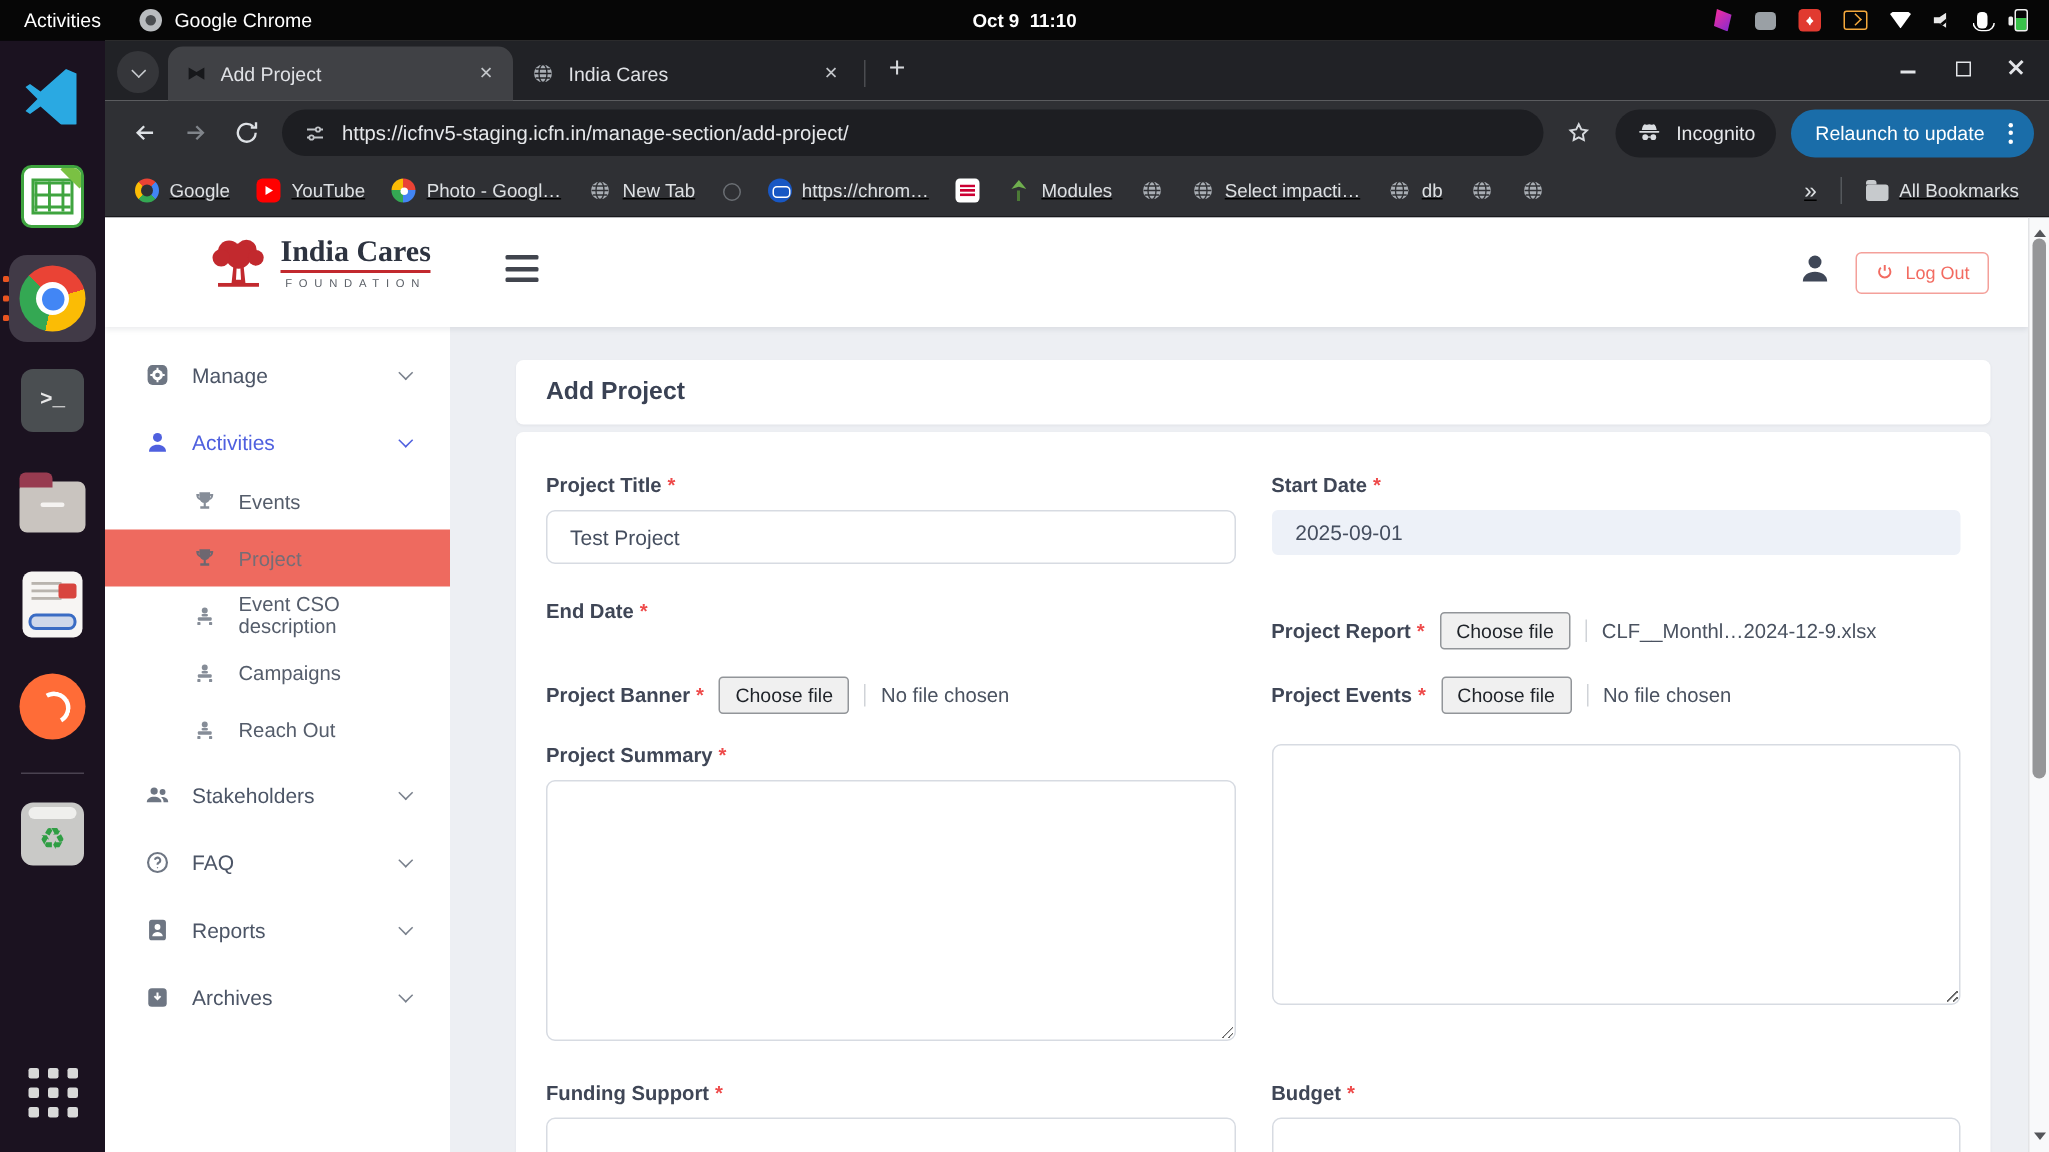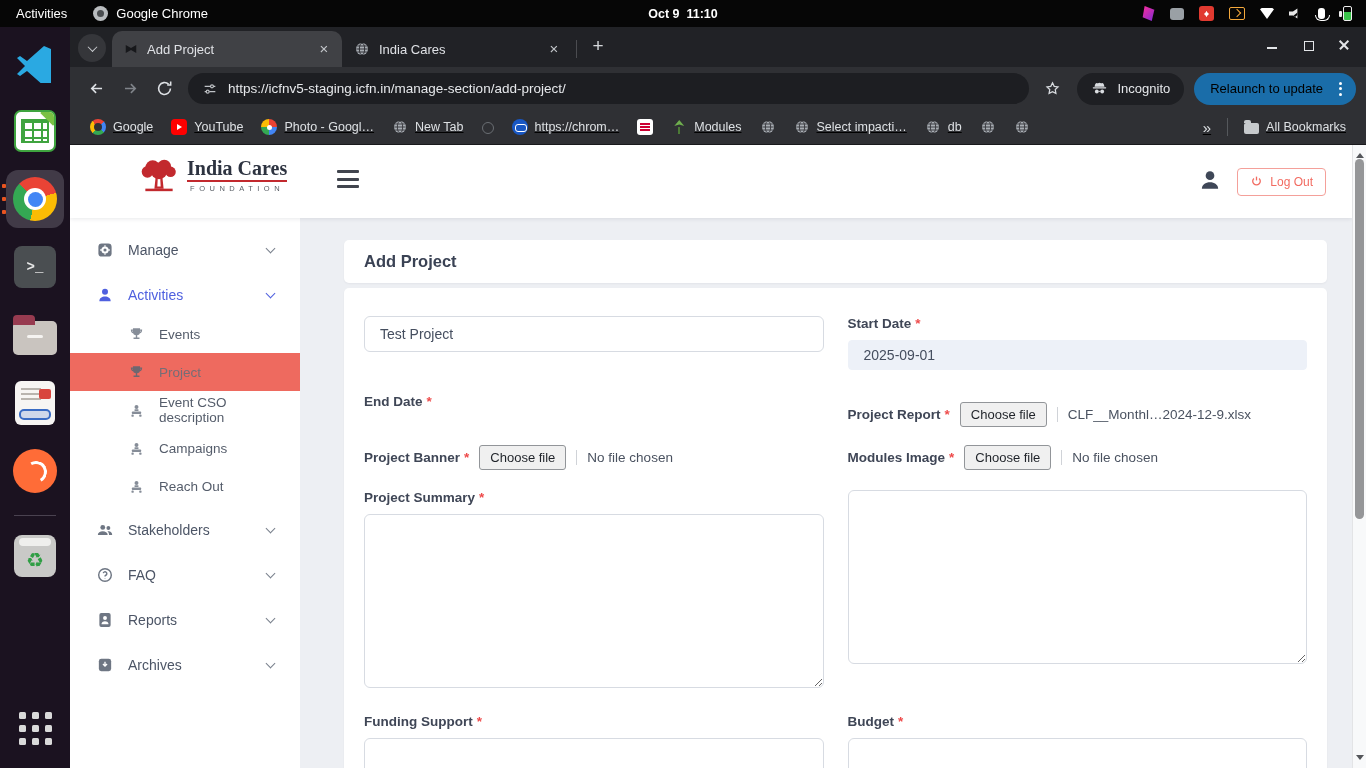--- a/index.html
+++ b/index.html
@@ -92,21 +92,21 @@
   .nav-btn.dim{color:#80848a;}
   .urlbar{flex:1;height:31px;background:#1d1e22;border-radius:16px;display:flex;align-items:center;gap:10px;
     padding:0 14px;margin:0 6px;color:#e6e8eb;font-size:13.5px;min-width:0;}
   .urlbar svg{width:16px;height:16px;color:#c0c3c7;flex:none;}
   .url-text{white-space:nowrap;overflow:hidden;}
   .star-btn{width:30px;height:30px;display:flex;align-items:center;justify-content:center;color:#d7dade;flex:none;}
   .star-btn svg{width:17px;height:17px;}
   .incog-chip{height:32px;border-radius:16px;background:#1e1f23;display:flex;align-items:center;gap:9px;
     padding:0 14px;color:#e6e8eb;font-size:13px;margin:0 8px;flex:none;}
   .incog-chip svg{width:17px;height:17px;color:#dadde1;}
-  .update-pill{height:32px;border-radius:16px;background:#1a6da9;color:#000000;display:flex;align-items:center;
+  .update-pill{height:32px;border-radius:16px;background:#1a6da9;color:#ffffff;display:flex;align-items:center;
     gap:12px;padding:0 10px 0 16px;font-size:13px;flex:none;}
   .vdots{display:flex;flex-direction:column;gap:2.5px;padding:0 4px;}
   .vdots i{width:3px;height:3px;border-radius:50%;background:#fff;}
 
   .bookmarks{height:35px;background:#2f3034;display:flex;align-items:center;padding:0 12px;gap:2px;
     border-bottom:1px solid #19191c;flex:none;text-decoration:underline;}
   .bm{display:flex;align-items:center;gap:7px;color:#dde0e3;font-size:12.5px;padding:4px 8px;border-radius:8px;white-space:nowrap;}
   .bm-ico{width:16px;height:16px;flex:none;position:relative;}
   .ig-google{border-radius:50%;background:conic-gradient(from -45deg,#ea4335 0 25%,#4285f4 0 50%,#34a853 0 75%,#fbbc05 0 100%);}
   .ig-google::after{content:"";position:absolute;inset:4px;background:#2f3034;border-radius:50%;}
@@ -587,20 +587,21 @@
 
     <div class="main">
       <div class="card-title">
           <span>Add Project</span>
         </div>
 
       <div class="card-form">
 
         <div class="frow mb24">
           <div>
+            <span class="f-label"><span>Project Title</span><span class="req">*</span></span>
             <input class="inp" readonly="" value="Test Project" style="">
           </div>
           <div>
             <span class="f-label"><span>Start Date</span><span class="req">*</span></span>
             <input class="inp filled" readonly="" value="2025-09-01" style="">
           </div>
         </div>
 
         <div class="frow mb18">
           <div>
@@ -613,21 +614,21 @@
           </div>
         </div>
 
         <div class="frow mb20">
           <div class="file-row">
             <span class="f-label"><span>Project Banner</span><span class="req">*</span></span>
             <button class="file-btn">Choose file</button>
             <span class="file-name">No file chosen</span>
           </div>
           <div class="file-row">
-            <span class="f-label"><span>Modules Image</span><span class="req">*</span></span>
+            <span class="f-label"><span>Project Events</span><span class="req">*</span></span>
             <button class="file-btn">Choose file</button>
             <span class="file-name">No file chosen</span>
           </div>
         </div>
 
         <div class="frow mb22">
           <div>
             <span class="f-label"><span>Project Summary</span><span class="req">*</span></span>
             <textarea class="txa" style=""></textarea>
           </div>

